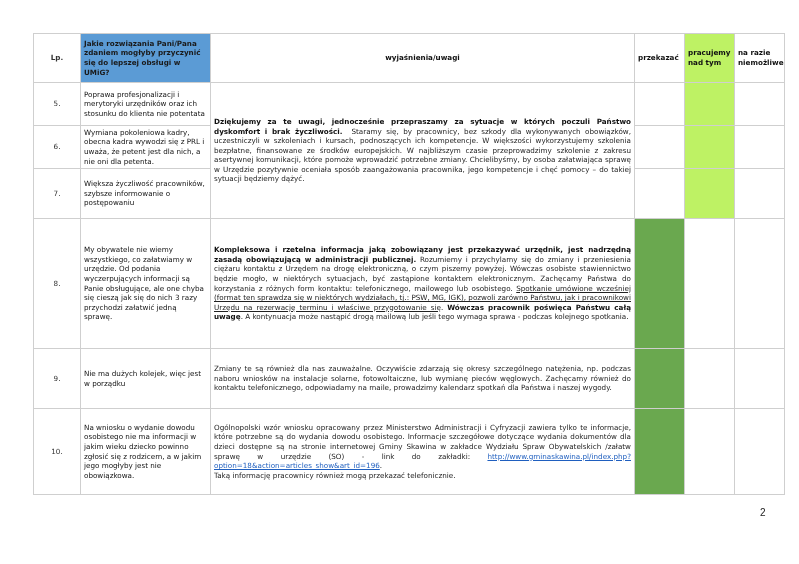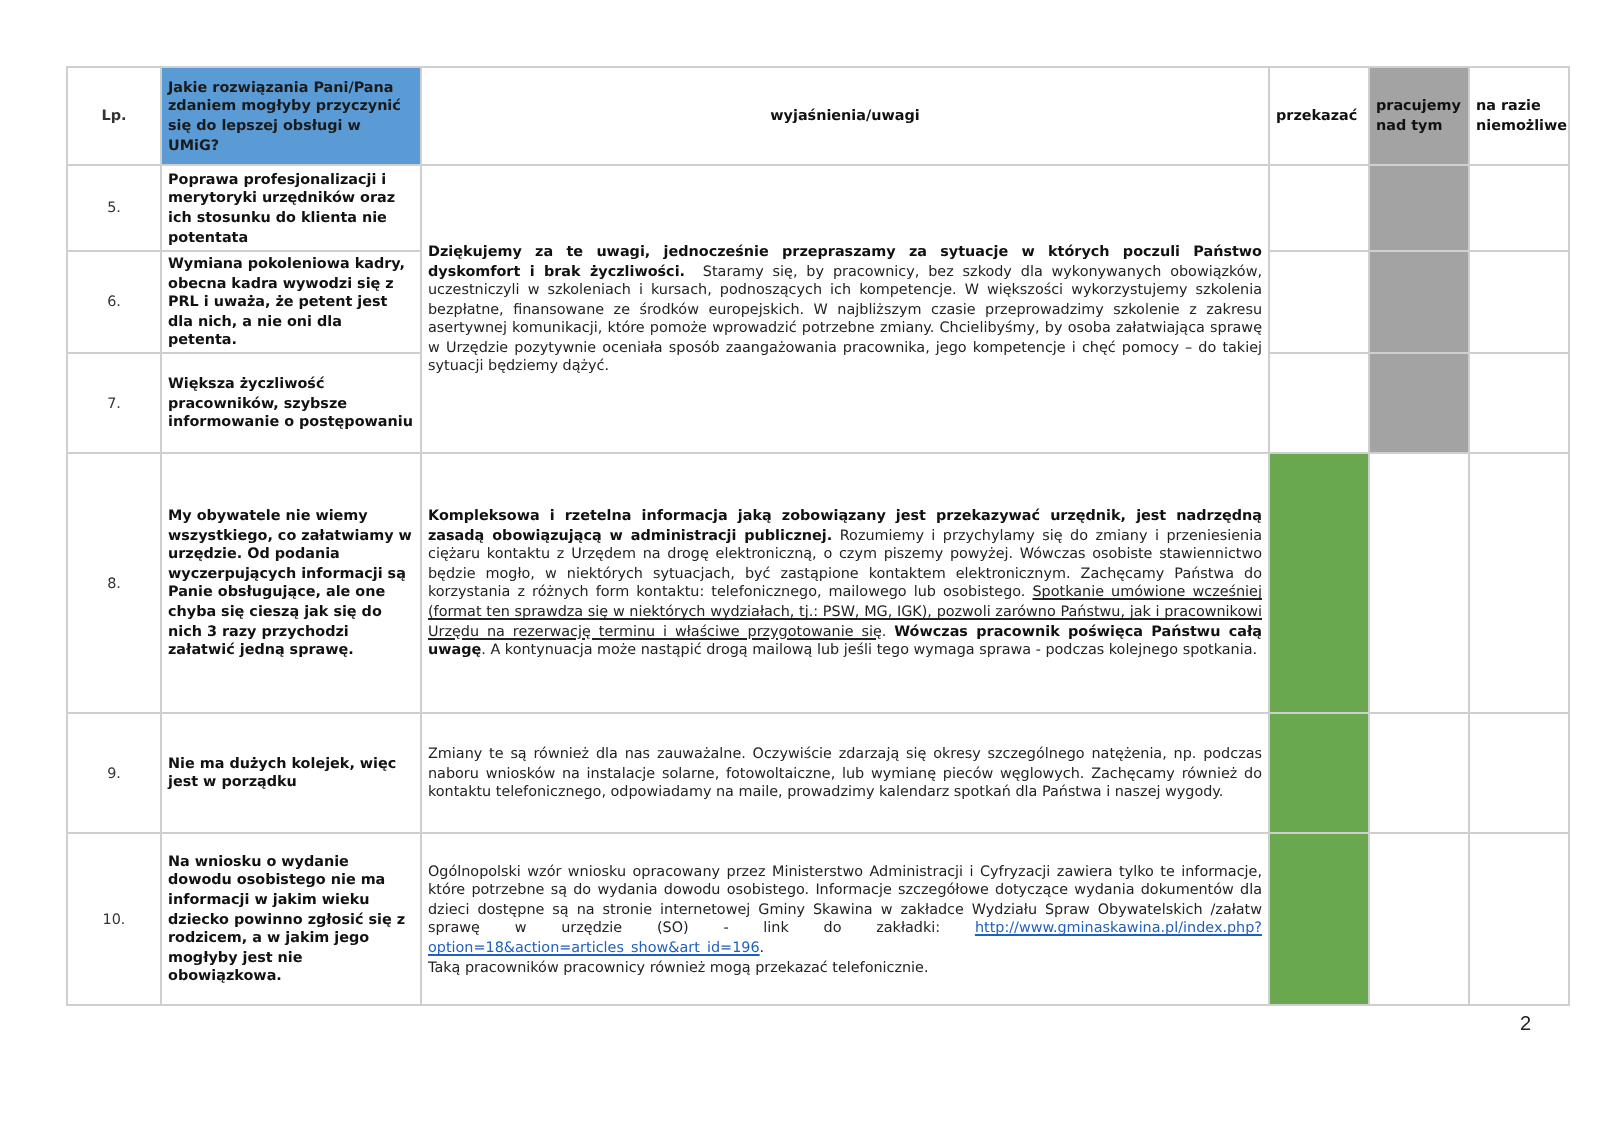--- a/index.html
+++ b/index.html
@@ -1,25 +1,25 @@
 <!DOCTYPE html>
 <html><head>
 <meta charset="utf-8">
 <style>
   html, body { margin:0; padding:0; background:#ffffff; }
   body { width:799px; height:564px; position:relative; overflow:hidden; font-family:"DejaVu Sans", sans-serif; color:#111; }
   table.grid { position:absolute; left:33px; top:33px; width:751px; border-collapse:collapse; table-layout:fixed; }
   table.grid td, table.grid th { border:1px solid #cfcfcf; padding:1px 3px; vertical-align:middle; font-size:7.2px; line-height:9.6px; }
   th { font-weight:bold; }
   .lp { text-align:center; color:#333; }
-  .q { font-weight:bold; font-size:7.4px; line-height:10px; }
+  .q { font-weight:normal; font-size:7.4px; line-height:10px; }
   .hdr-q { background:#5b9bd5; font-weight:bold; text-align:left; color:#1a1a1a; }
   .hdr-c { text-align:center; font-weight:bold; }
   .hdr-s { text-align:left; font-weight:bold; font-size:6.8px; line-height:9px; }
-  .yellow { background:#a3a3a3;margin-left:23px; }
+  .yellow { background:#bef264;margin-left:23px; }
   .green { background:#6aa84f; }
   .exp { text-align:justify; color:#222; font-size:6.9px; line-height:9.4px; }
   .exp b { color:#111; }
   .u { text-decoration:underline; }
   .link { color:#1f5fbf; text-decoration:underline; }
   .pagenum { position:absolute; left:760px; top:507px; font-size:10px; font-family:"Liberation Sans", sans-serif; color:#222; }
 </style>
 </head>
 <body>
 
@@ -89,21 +89,21 @@
     <td class="green"></td>
     <td></td>
     <td></td>
   </tr>
   <tr style="height:86px">
     <td class="lp">10.</td>
     <td class="q">Na wniosku o wydanie dowodu osobistego nie ma informacji w jakim wieku dziecko powinno zgłosić się z rodzicem, a w jakim jego mogłyby jest nie obowiązkowa.</td>
     <td class="exp">
       <span>Ogólnopolski wzór wniosku opracowany przez Ministerstwo Administracji i Cyfryzacji zawiera tylko te informacje, które potrzebne są do wydania dowodu osobistego. Informacje szczegółowe dotyczące wydania dokumentów dla dzieci dostępne są na stronie internetowej Gminy Skawina w zakładce Wydziału Spraw Obywatelskich /załatw sprawę w urzędzie (SO) - link do zakładki:</span>
       <a class="link">http://www.gminaskawina.pl/index.php?option=18&amp;action=articles_show&amp;art_id=196</a>.<br>
-      <span>Taką pracowników pracownicy również mogą przekazać telefonicznie.</span>
+      <span>Taką informację pracownicy również mogą przekazać telefonicznie.</span>
     </td>
     <td class="green"></td>
     <td></td>
     <td></td>
   </tr>
 </tbody>
   </table>
 
 <div class="pagenum">2</div>
 

